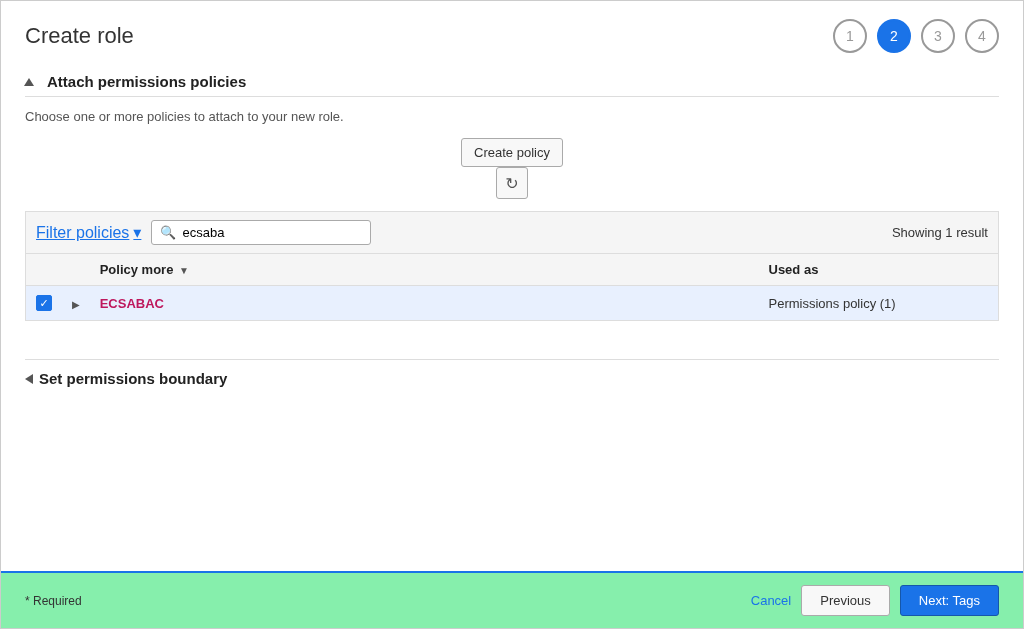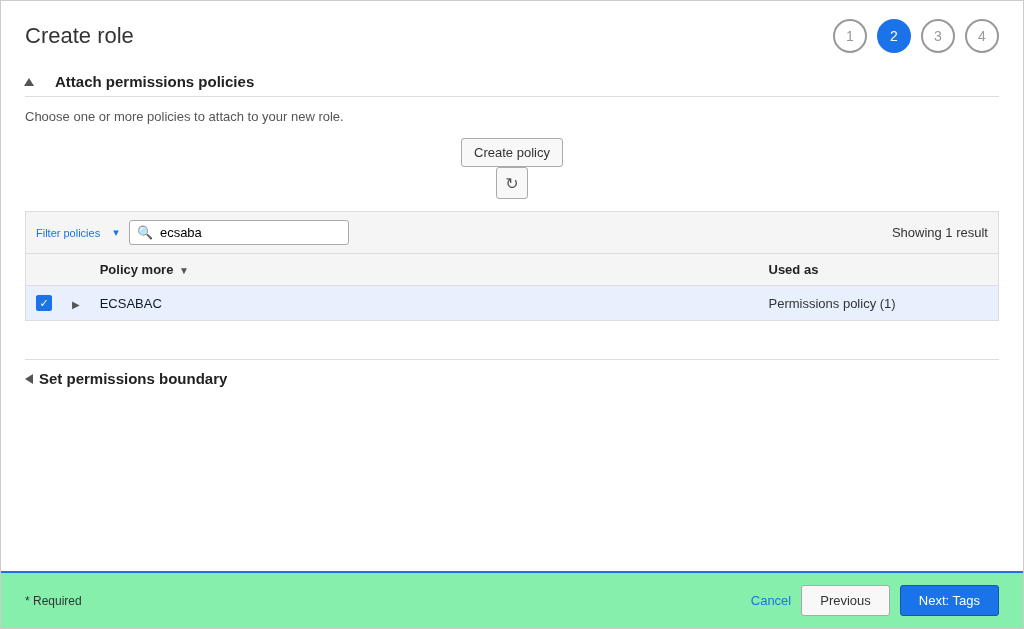--- a/index.html
+++ b/index.html
@@ -52,21 +52,21 @@
       border-color: #1a73e8;
       color: #fff;
     }
     .main-content {
       padding: 0 24px;
       flex: 1;
     }
     .section-header {
       display: flex;
       align-items: center;
-      gap: 22px;
+      gap: 14px;
       padding: 10px 0 6px 0;
       border-bottom: 1px solid #ddd;
       margin-bottom: 12px;
     }
     .section-title {
       font-size: 15px;
       font-weight: 600;
       color: #222;
     }
     .triangle-icon {
@@ -117,27 +117,28 @@
       align-items: center;
       background: #f5f5f5;
       border: 1px solid #ddd;
       border-bottom: none;
       padding: 8px 10px;
       gap: 10px;
     }
     .filter-policies-btn {
       display: flex;
       align-items: center;
-      gap: 13px;
+      gap: 4px;
       color: #1a73e8;
-      font-size: 11px;
+      font-size: 16px;
       cursor: pointer;
       background: none;
       border: none;
       font-weight: 500;
+      text-decoration: underline;
     }
     .search-wrapper {
       display: flex;
       align-items: center;
       border: 1px solid #aaa;
       border-radius: 3px;
       background: #fff;
       padding: 4px 8px;
       gap: 6px;
       width: 220px;
@@ -204,24 +205,24 @@
       justify-content: center;
       color: #fff;
       font-size: 11px;
     }
     .expand-arrow {
       color: #555;
       font-size: 10px;
       cursor: pointer;
     }
     .policy-name-link {
-      color: #0f172a;
+      color: #be185d;
       cursor: pointer;
       text-decoration: none;
-      font-weight: 400;
+      font-weight: 700;
     }
     .sort-arrow {
       font-size: 10px;
       color: #555;
       margin-left: 2px;
     }
     .section-boundary {
       margin-top: 38px;
       display: flex;
       align-items: center;

